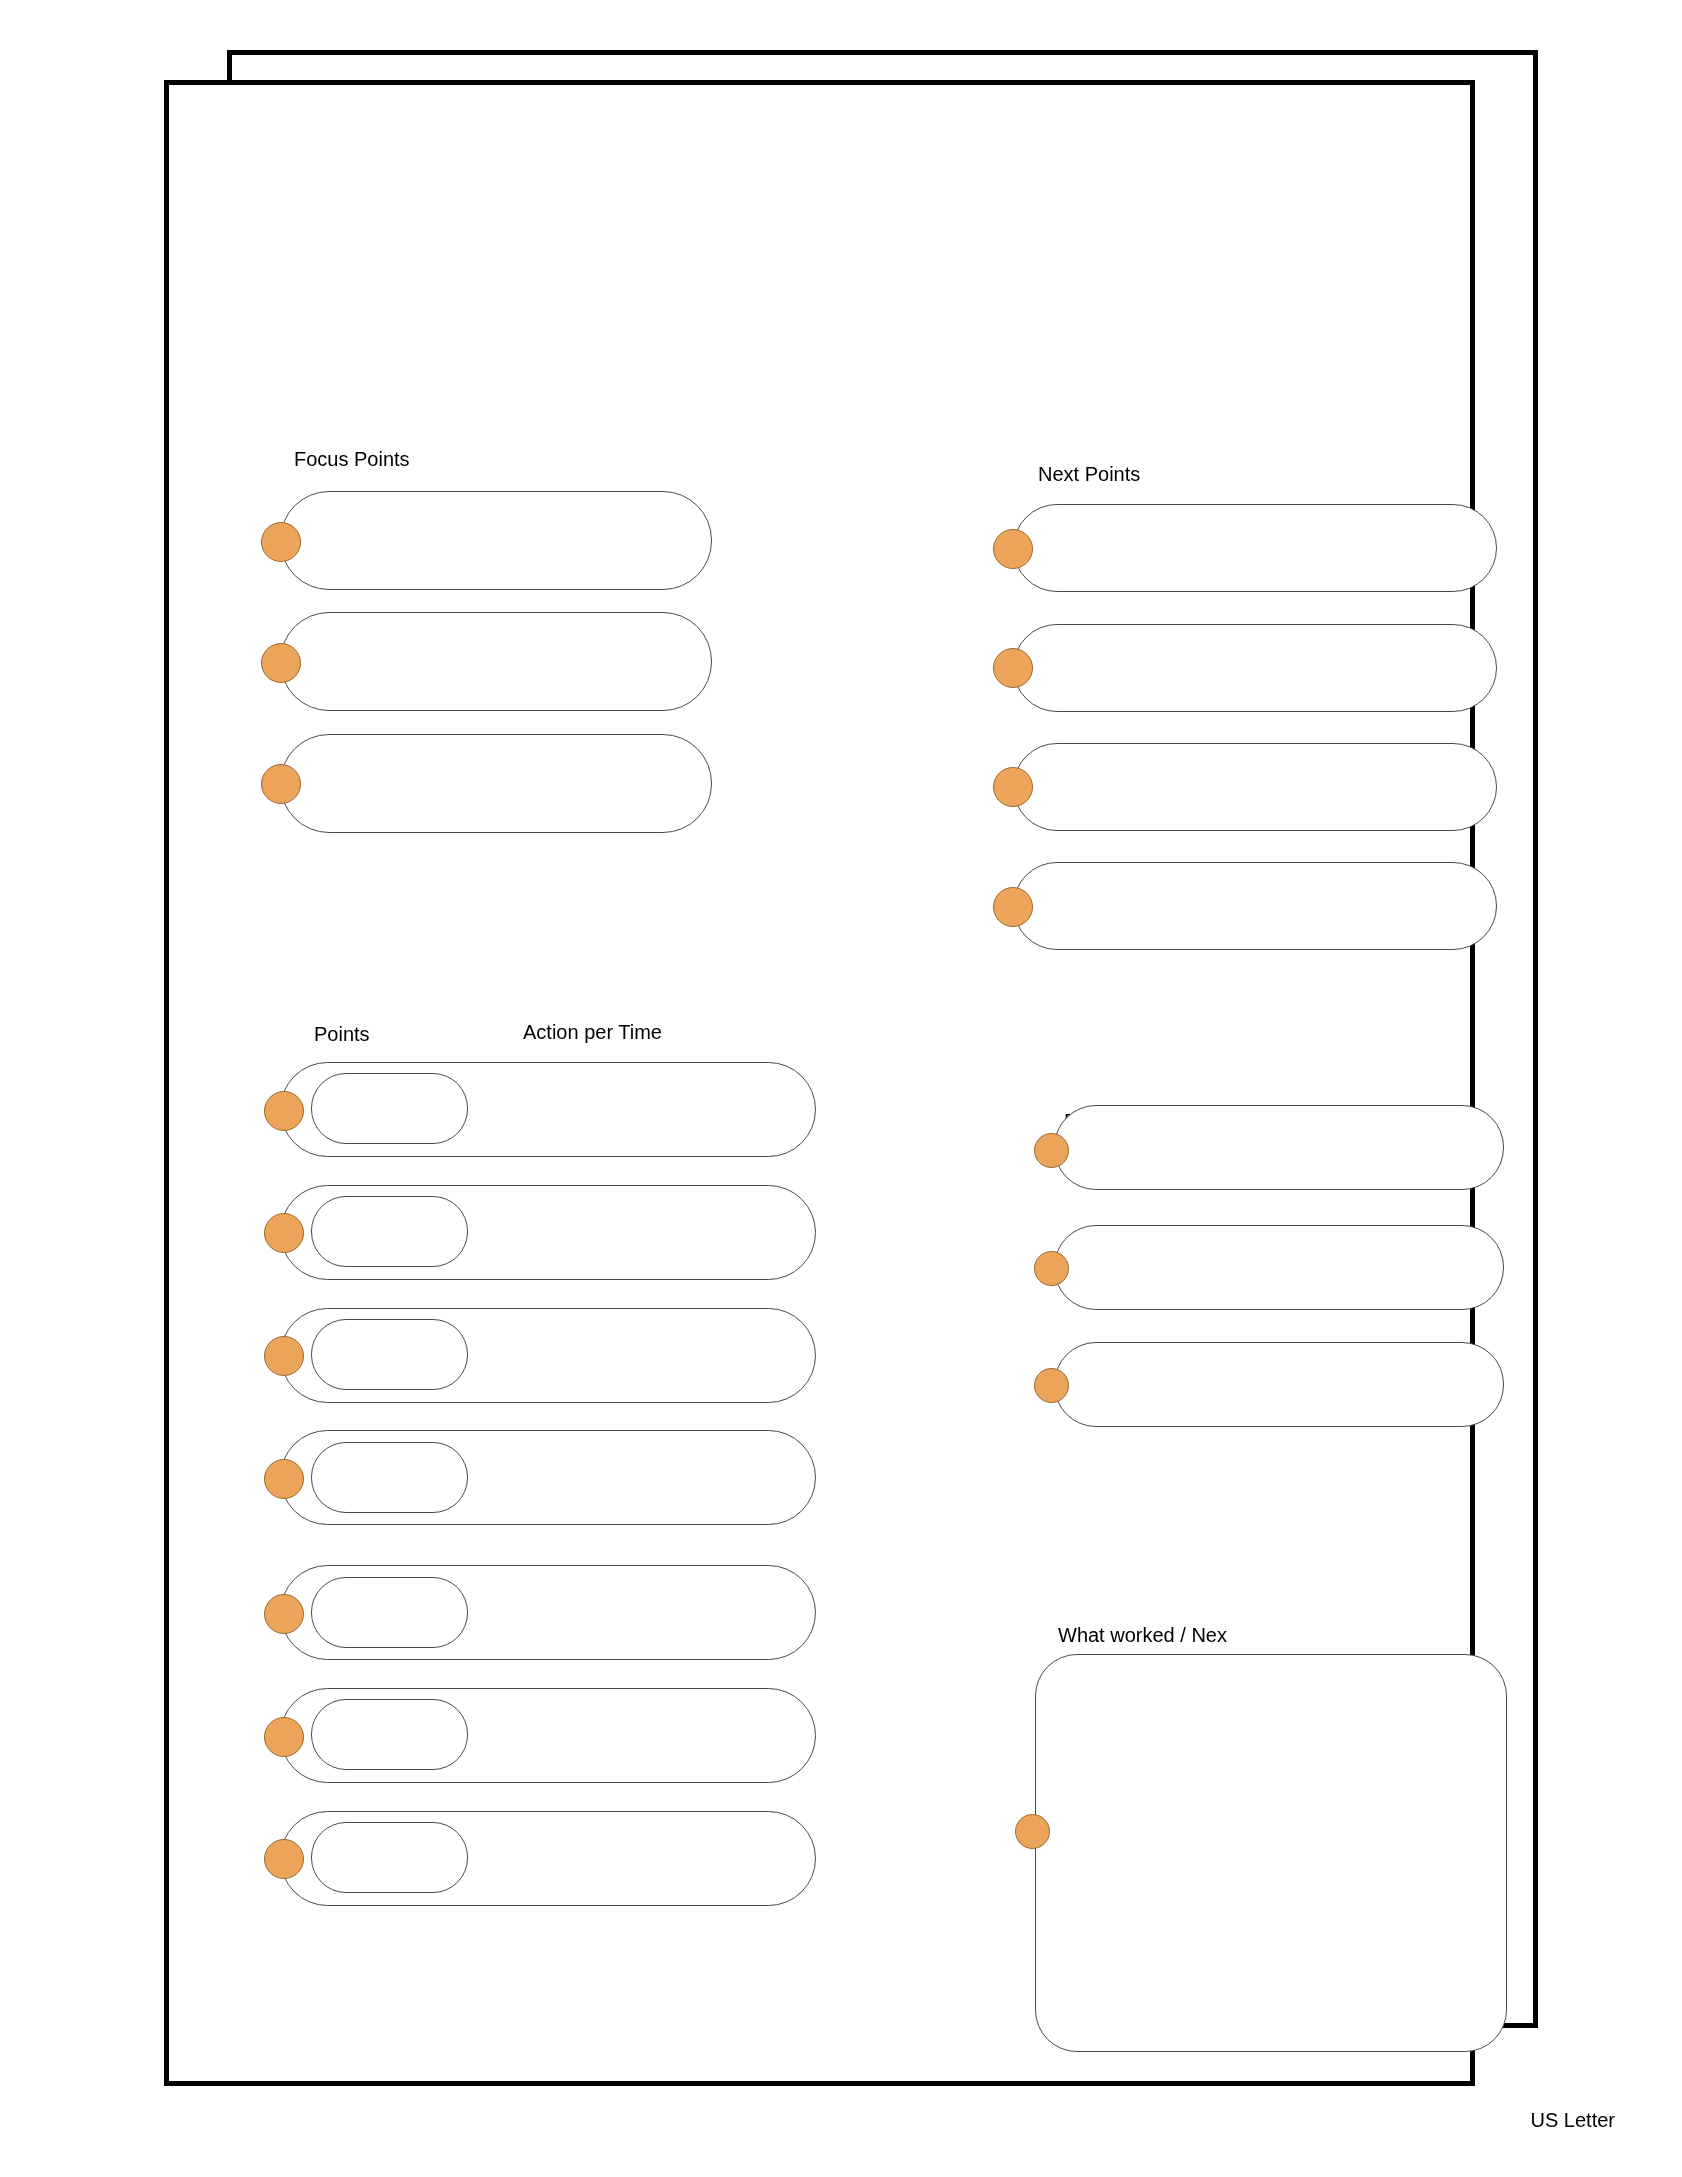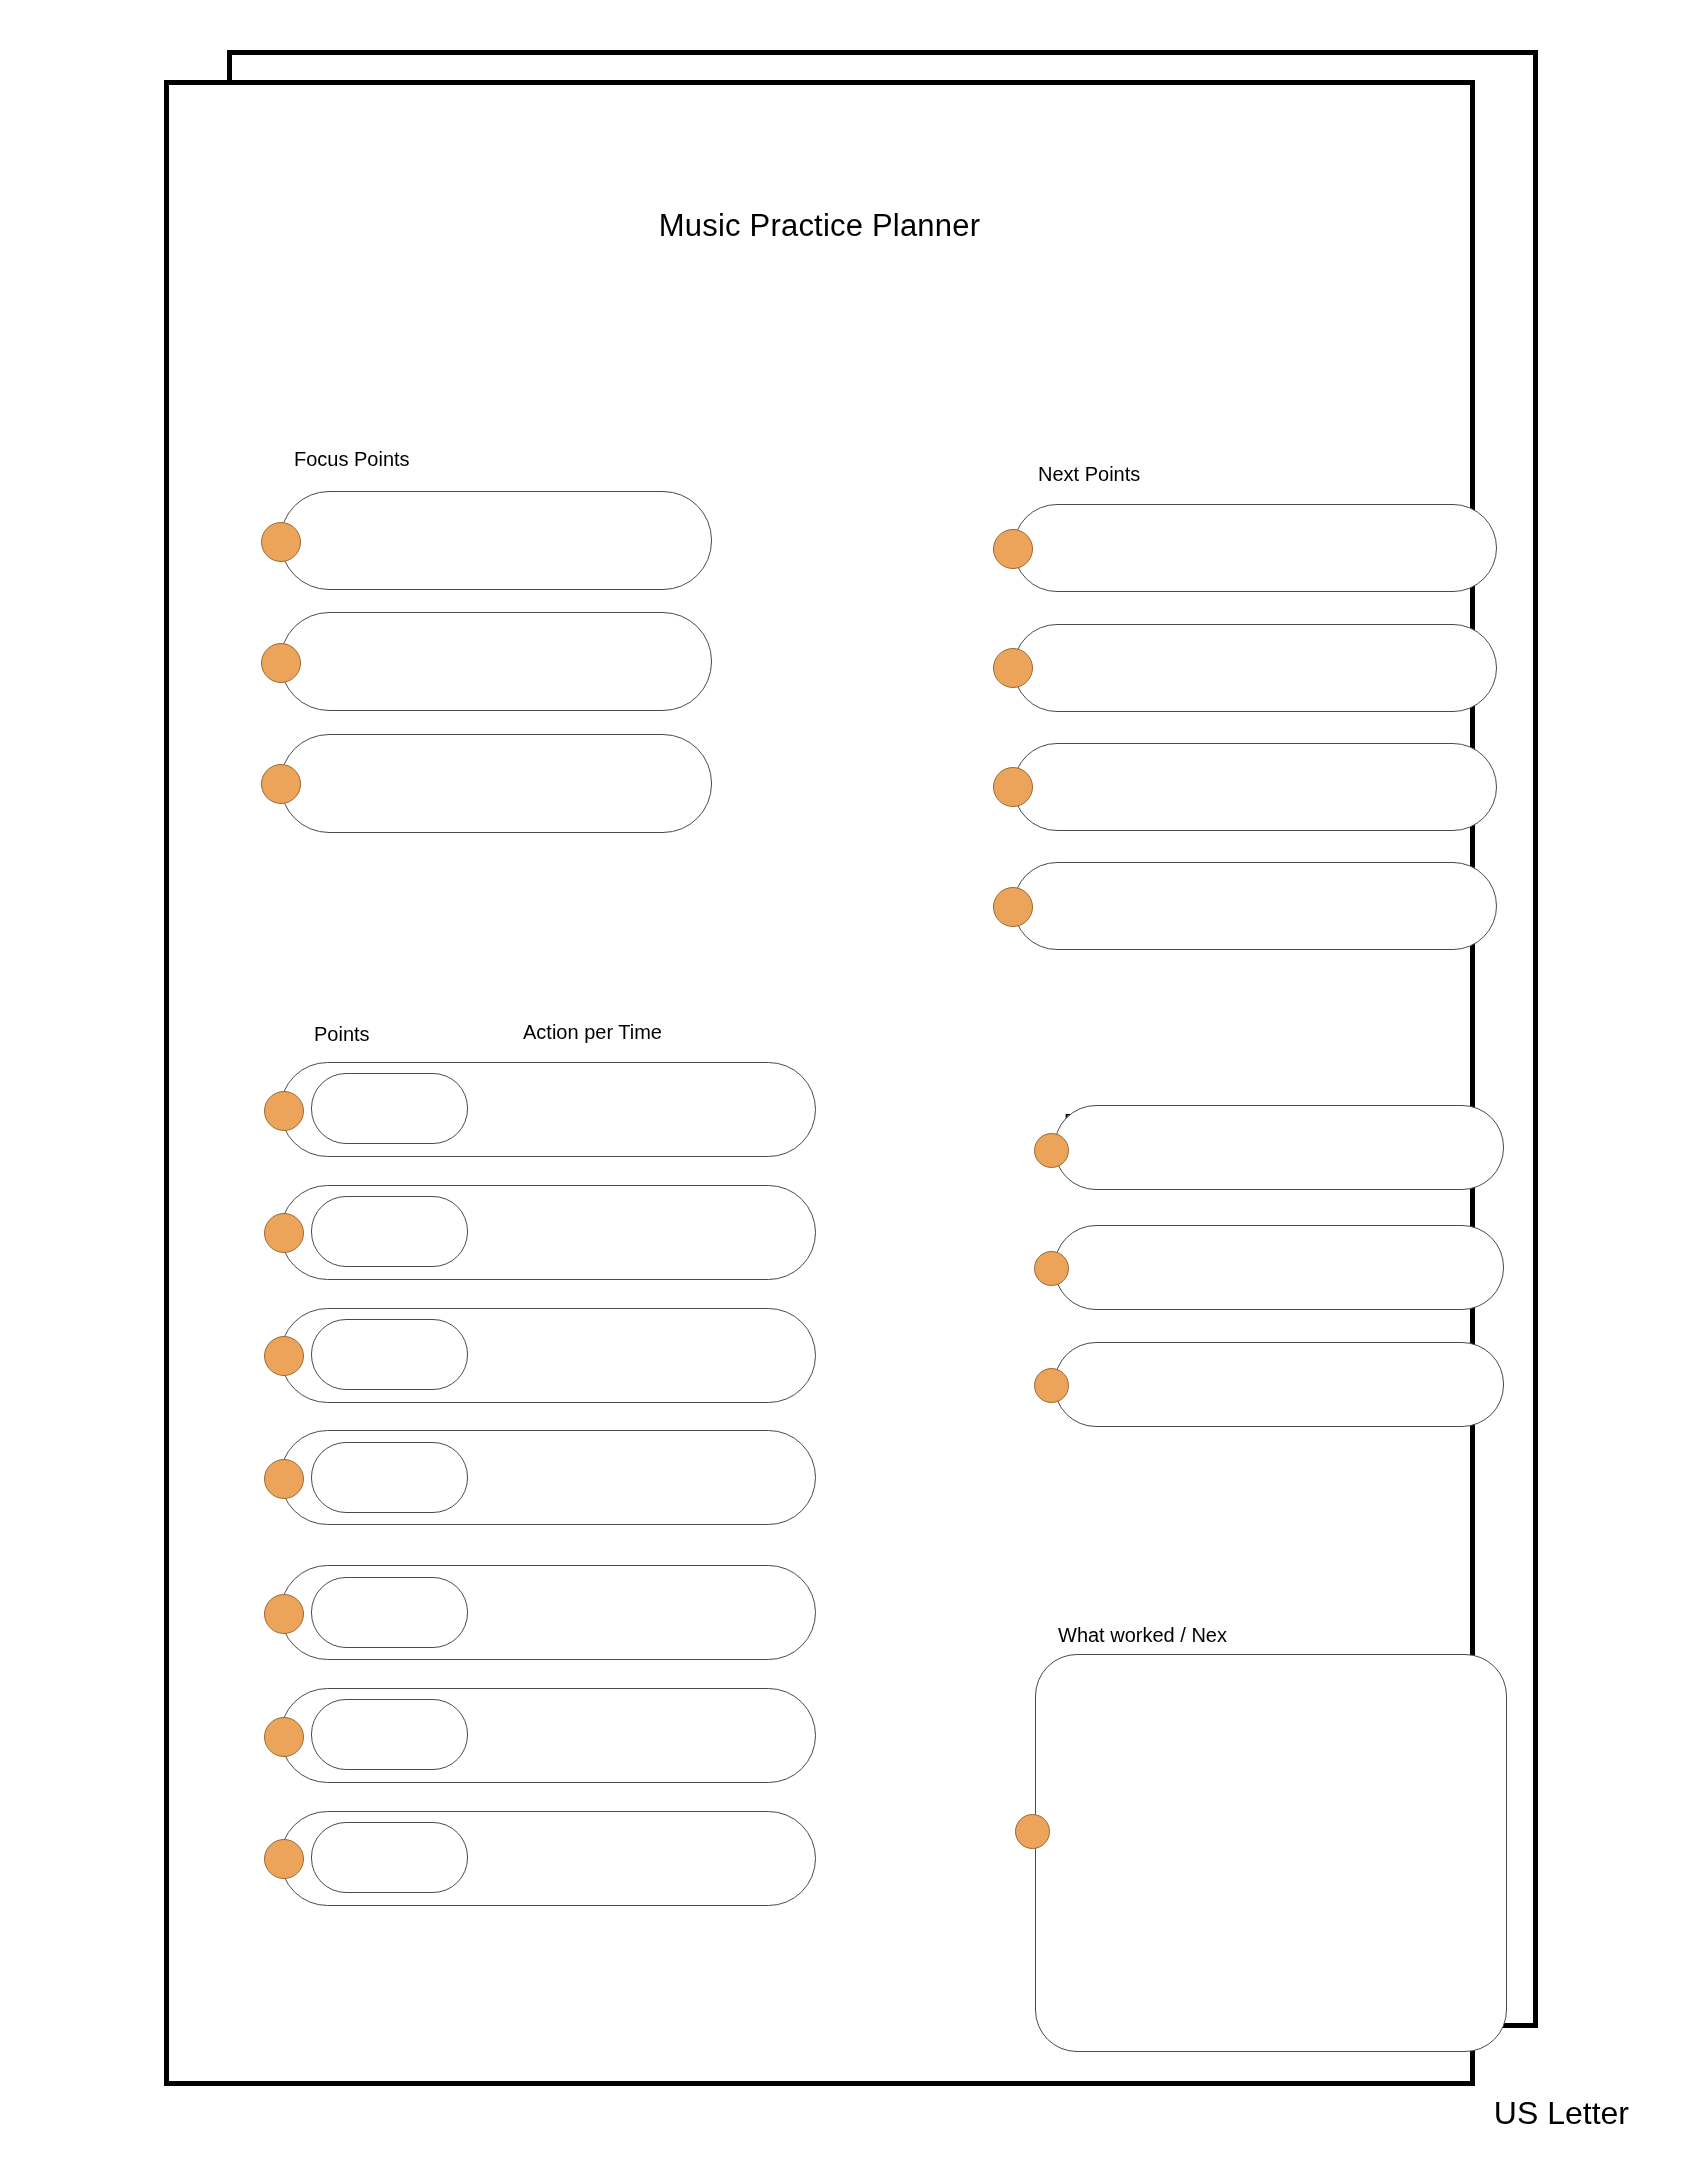--- a/index.html
+++ b/index.html
@@ -71,35 +71,34 @@
     border: 1.3px solid #9a6b33;
     box-sizing: border-box;
     z-index: 5;
   }
   .bullet.small {
     width: 35px;
     height: 35px;
   }
   .footer-note {
     position: absolute;
-    right: 54px;
+    right: 68px;
     bottom: 45px;
-    font-size: 32px;
+    font-size: 20px;
   }
 </style>
 </head>
 <body>
 
 <div id="page">
 
   <div class="back-sheet"></div>
 
   <div class="front-sheet">
 
-    <div class="doc-title">Music Practice Planner</div>
 
     <div class="section-label" style="left:108px; top:363px;">Focus Points</div>
 
     <div class="pill" style="left:111px; top:406px; width:432px; height:99px; border-radius:49px;"></div>
     <div class="bullet" style="left:92px; top:437px;"></div>
 
     <div class="pill" style="left:111px; top:527px; width:432px; height:99px; border-radius:49px;"></div>
     <div class="bullet" style="left:92px; top:558px;"></div>
 
     <div class="pill" style="left:111px; top:649px; width:432px; height:99px; border-radius:49px;"></div>

